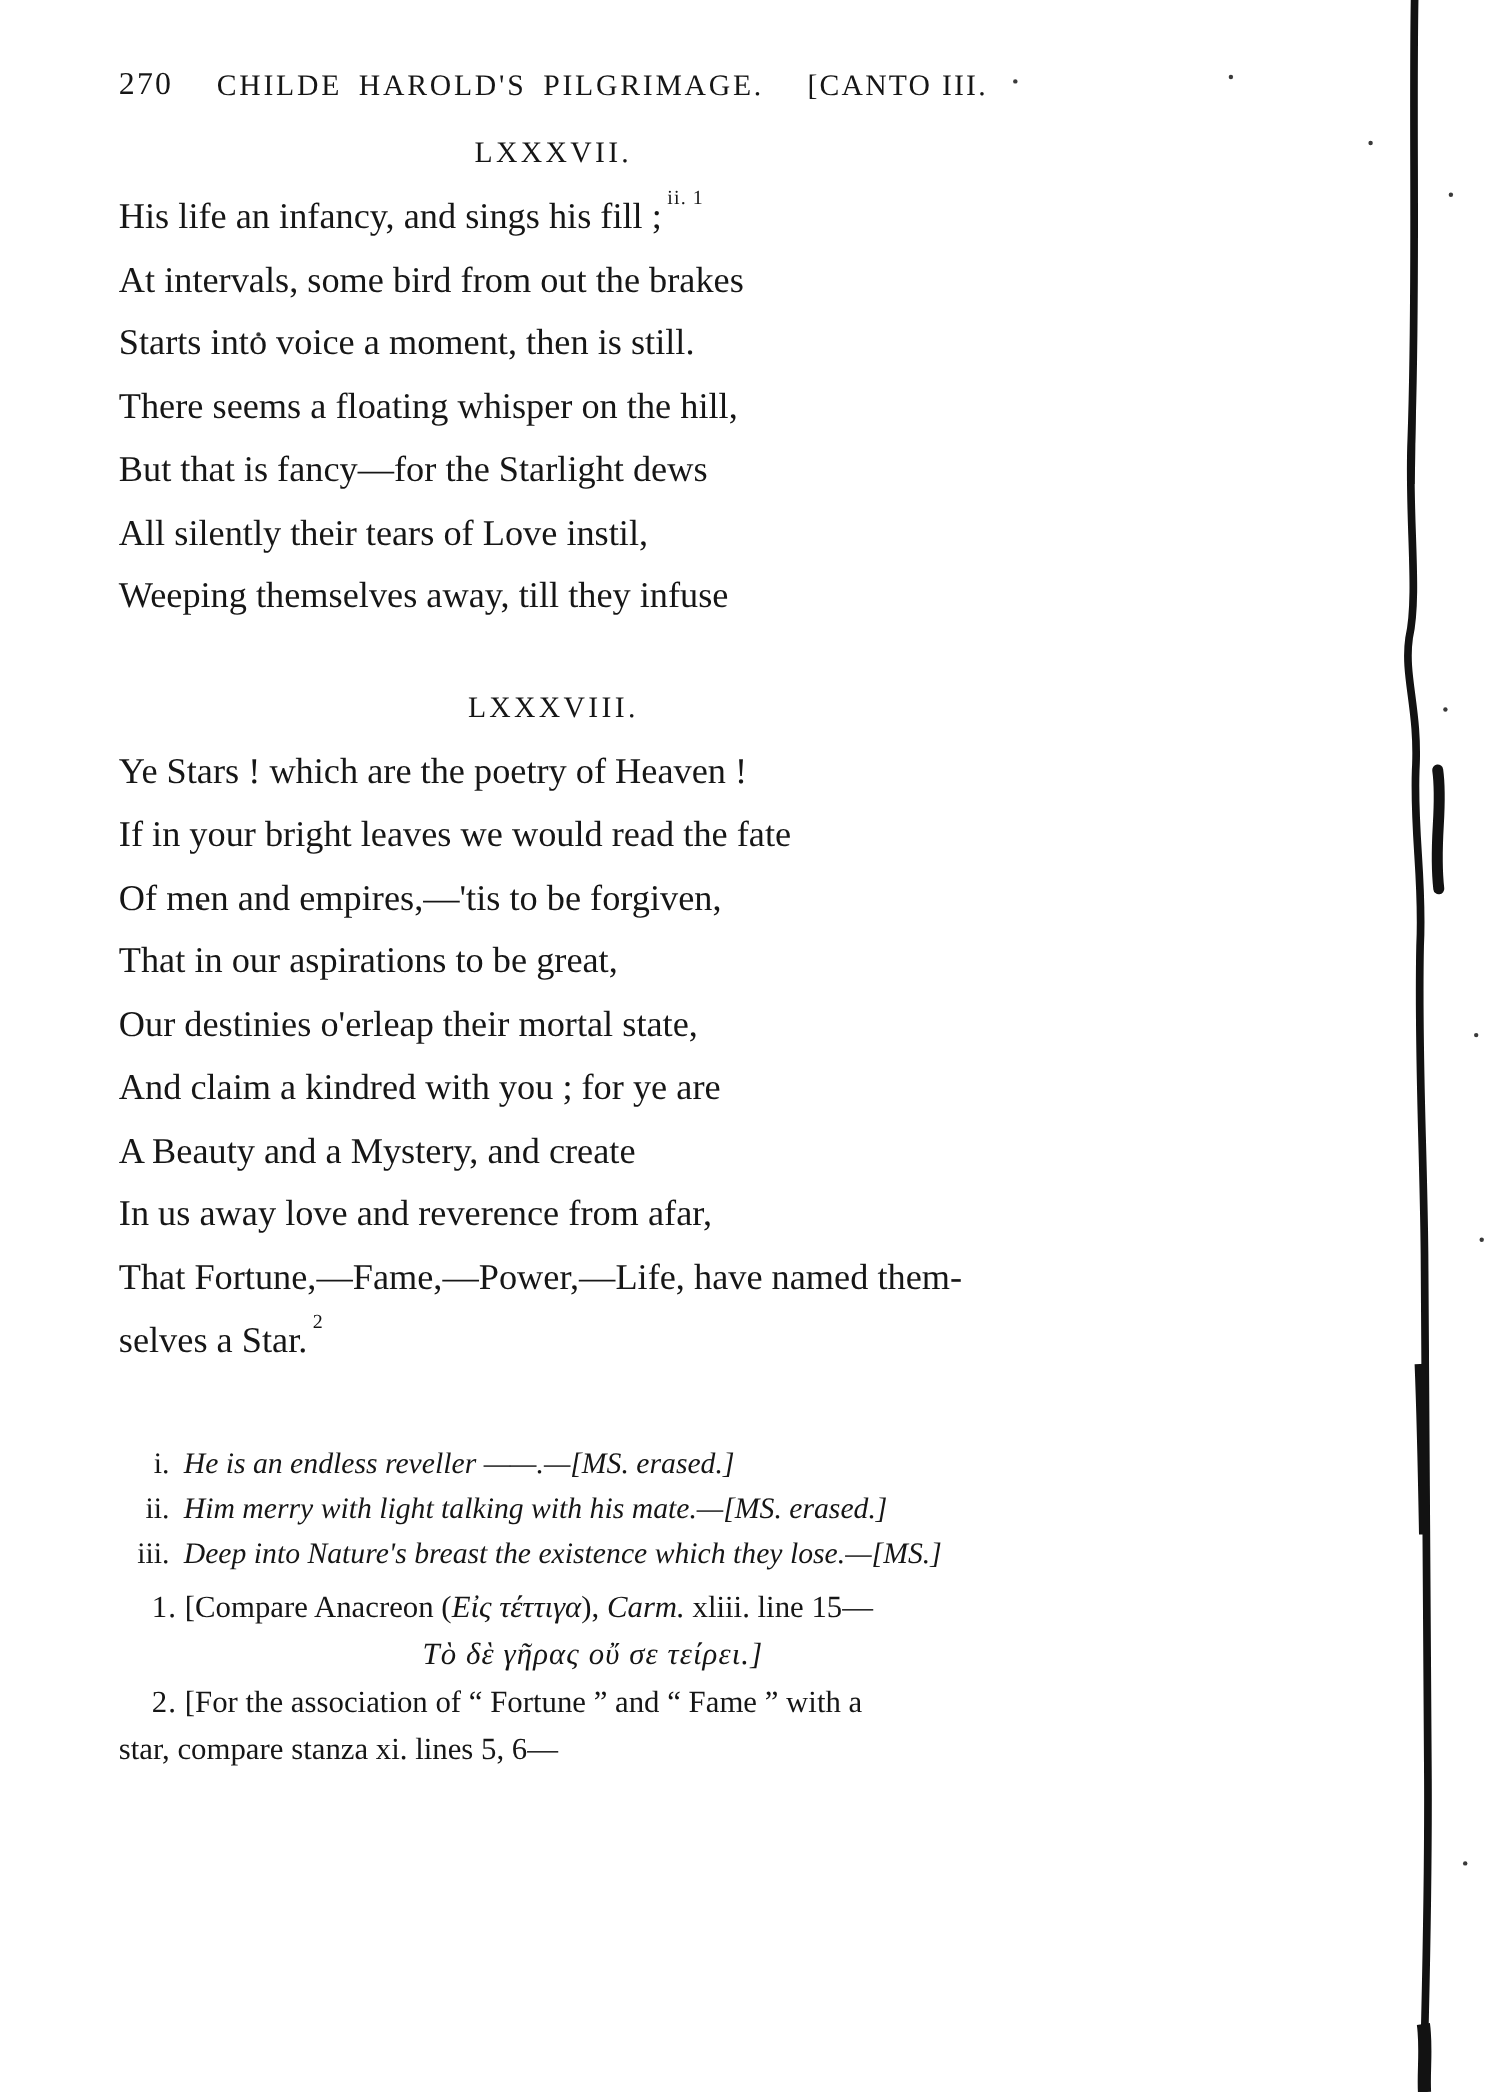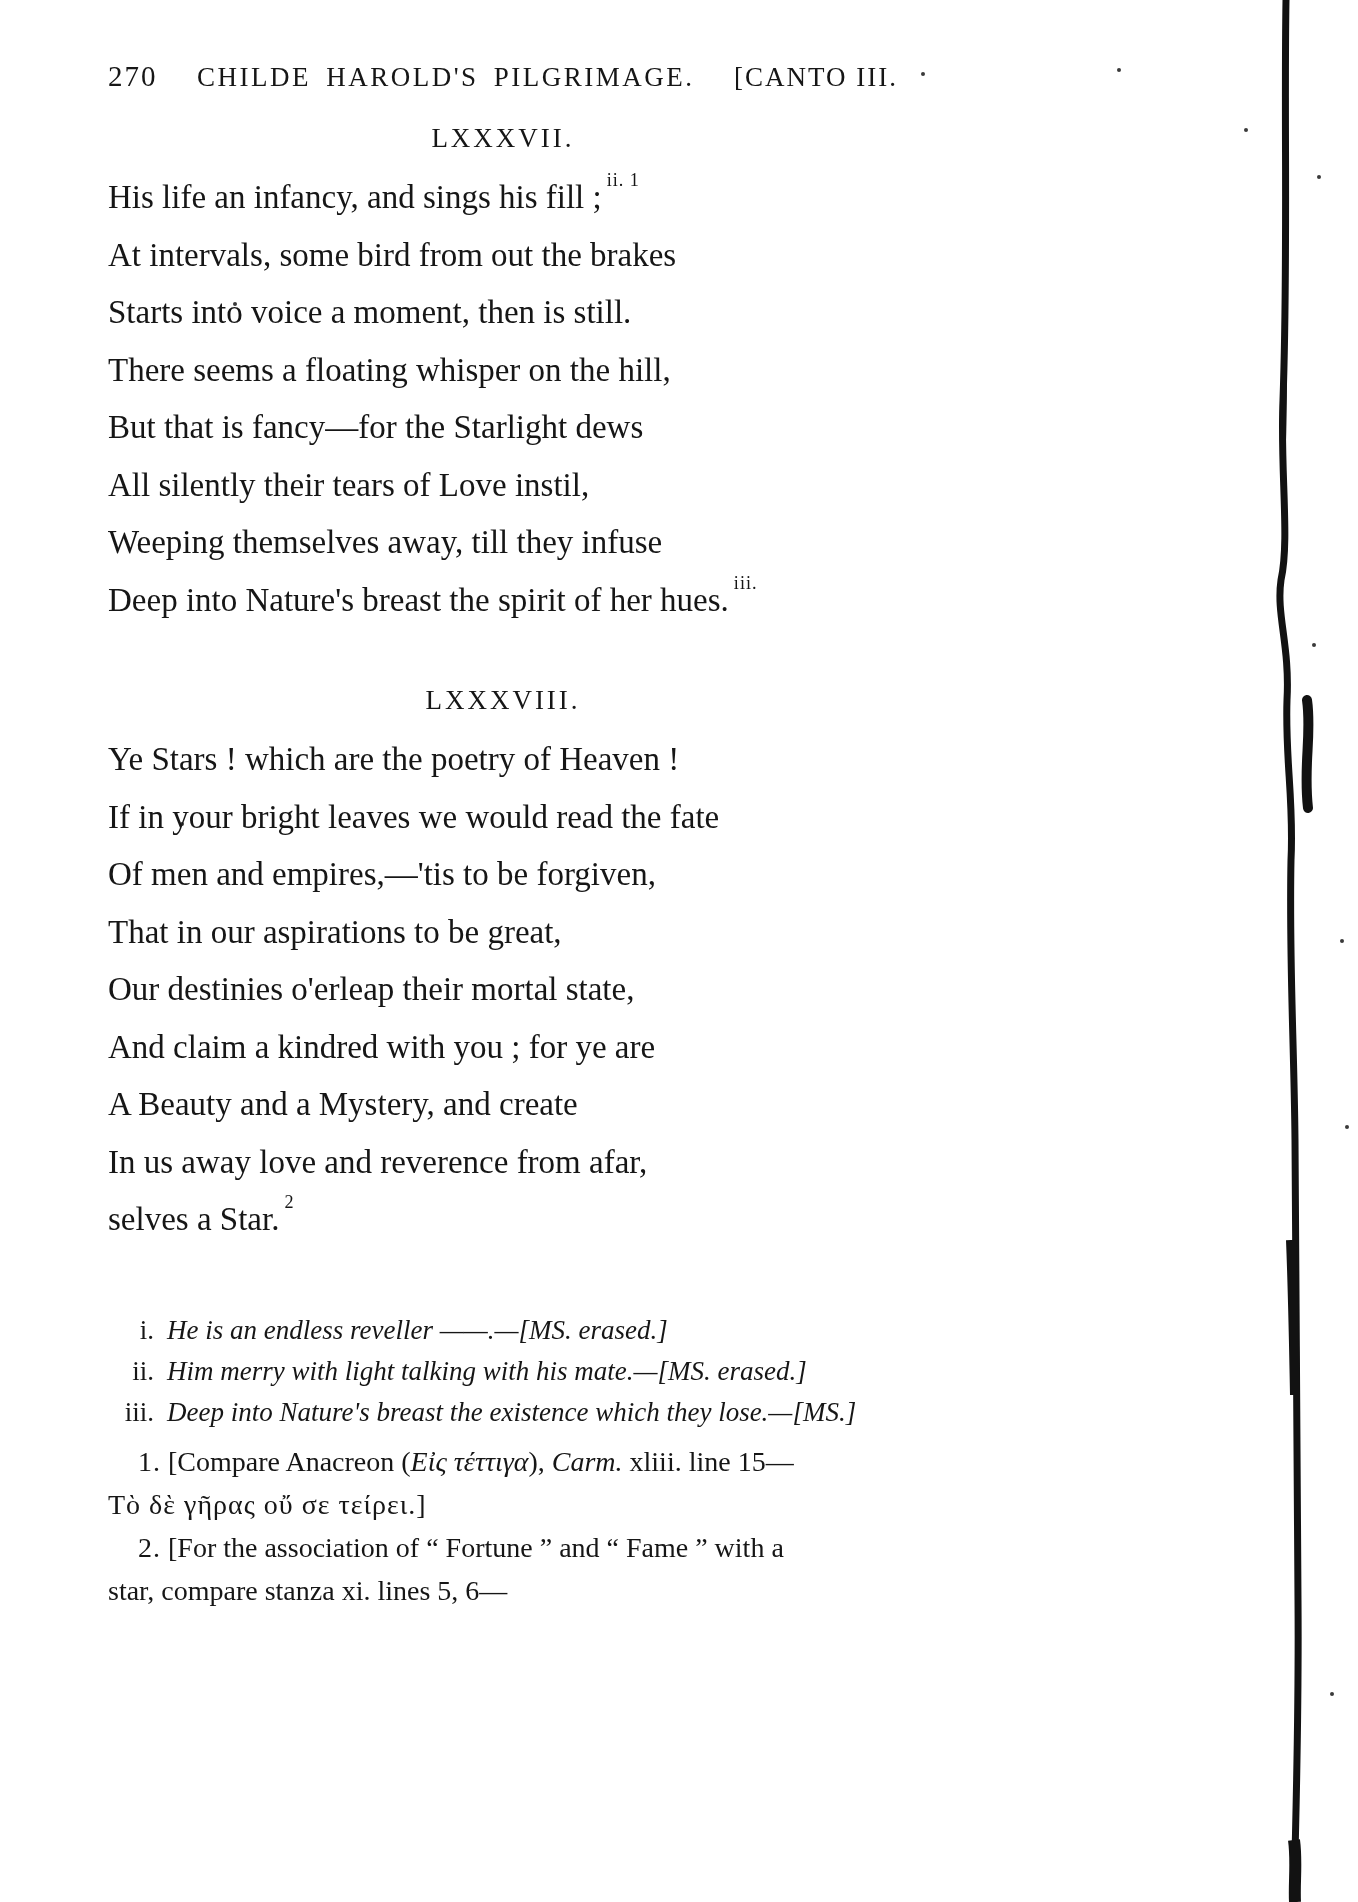--- a/index.html
+++ b/index.html
@@ -37,21 +37,21 @@
   .vnote{display:flex;white-space:nowrap}
   .vlabel{flex:0 0 46px;text-align:right;padding-right:13px;font-style:normal}
   .vtext{font-style:italic}
 
   
   .editor-notes{margin-top:7px;font-size:28px;line-height:43px}
   .editor-notes p{margin:0;white-space:nowrap}
   .ed-note{text-indent:30px}
   .ed-label{letter-spacing:1px}
   .it{font-style:italic}
-  .ed-greek{width:862px;letter-spacing:1px}
+  .ed-greek{text-align:center;width:862px;font-style:italic;letter-spacing:1px}
   .ed-cont{text-indent:0}
 
   
   .artifact{position:absolute;left:1250px;top:0;width:108px;height:1902px;pointer-events:none}
   .dot{position:absolute;background:#181818;border-radius:50%;width:4px;height:4px;opacity:.85}
 </style>
 </head>
 <body>
 
 <div class="page">
@@ -65,35 +65,35 @@
   <section>
     <h2 id="heading-1" class="stanza-heading">LXXXVII.</h2>
     <div class="poem">
       <p class="ind1"><span>His life an infancy, and sings his fill ;</span><sup class="fn">ii. 1</sup></p>
       <p class="ind1"><span>At intervals, some bird from out the brakes</span></p>
       <p class="ind1"><span>Starts into voice a moment, then is still.</span></p>
       <p class="ind1"><span>There seems a floating whisper on the hill,</span></p>
       <p class="ind1"><span>But that is fancy—for the Starlight dews</span></p>
       <p class="ind1"><span>All silently their tears of Love instil,</span></p>
       <p class="ind1"><span>Weeping themselves away, till they infuse</span></p>
-      <p class="ind0"><span>Deep into Nature's breast the spirit of her hues.</span><sup class="fn">iii.</sup></p>
     </div>
   </section>
 
   <section>
     <h2 id="heading-2" class="stanza-heading">LXXXVIII.</h2>
     <div class="poem">
       <p class="ind0"><span>Ye Stars ! which are the poetry of Heaven !</span></p>
       <p class="ind1"><span>If in your bright leaves we would read the fate</span></p>
       <p class="ind1"><span>Of men and empires,—'tis to be forgiven,</span></p>
       <p class="ind1"><span>That in our aspirations to be great,</span></p>
       <p class="ind1"><span>Our destinies o'erleap their mortal state,</span></p>
       <p class="ind1"><span>And claim a kindred with you ; for ye are</span></p>
       <p class="ind1"><span>A Beauty and a Mystery, and create</span></p>
       <p class="ind1"><span>In us away love and reverence from afar,</span></p>
+      <p class="ind0"><span>That Fortune,—Fame,—Power,—Life, have named them-</span></p>
       <p class="ind2"><span>selves a Star.</span><sup class="fn">2</sup></p>
     </div>
   </section>
 
   <section class="variant-notes">
     <div class="vnote">
       <span class="vlabel">i.</span>
       <span class="vtext">He is an endless reveller ——.—[MS. erased.]</span>
     </div>
     <div class="vnote">

